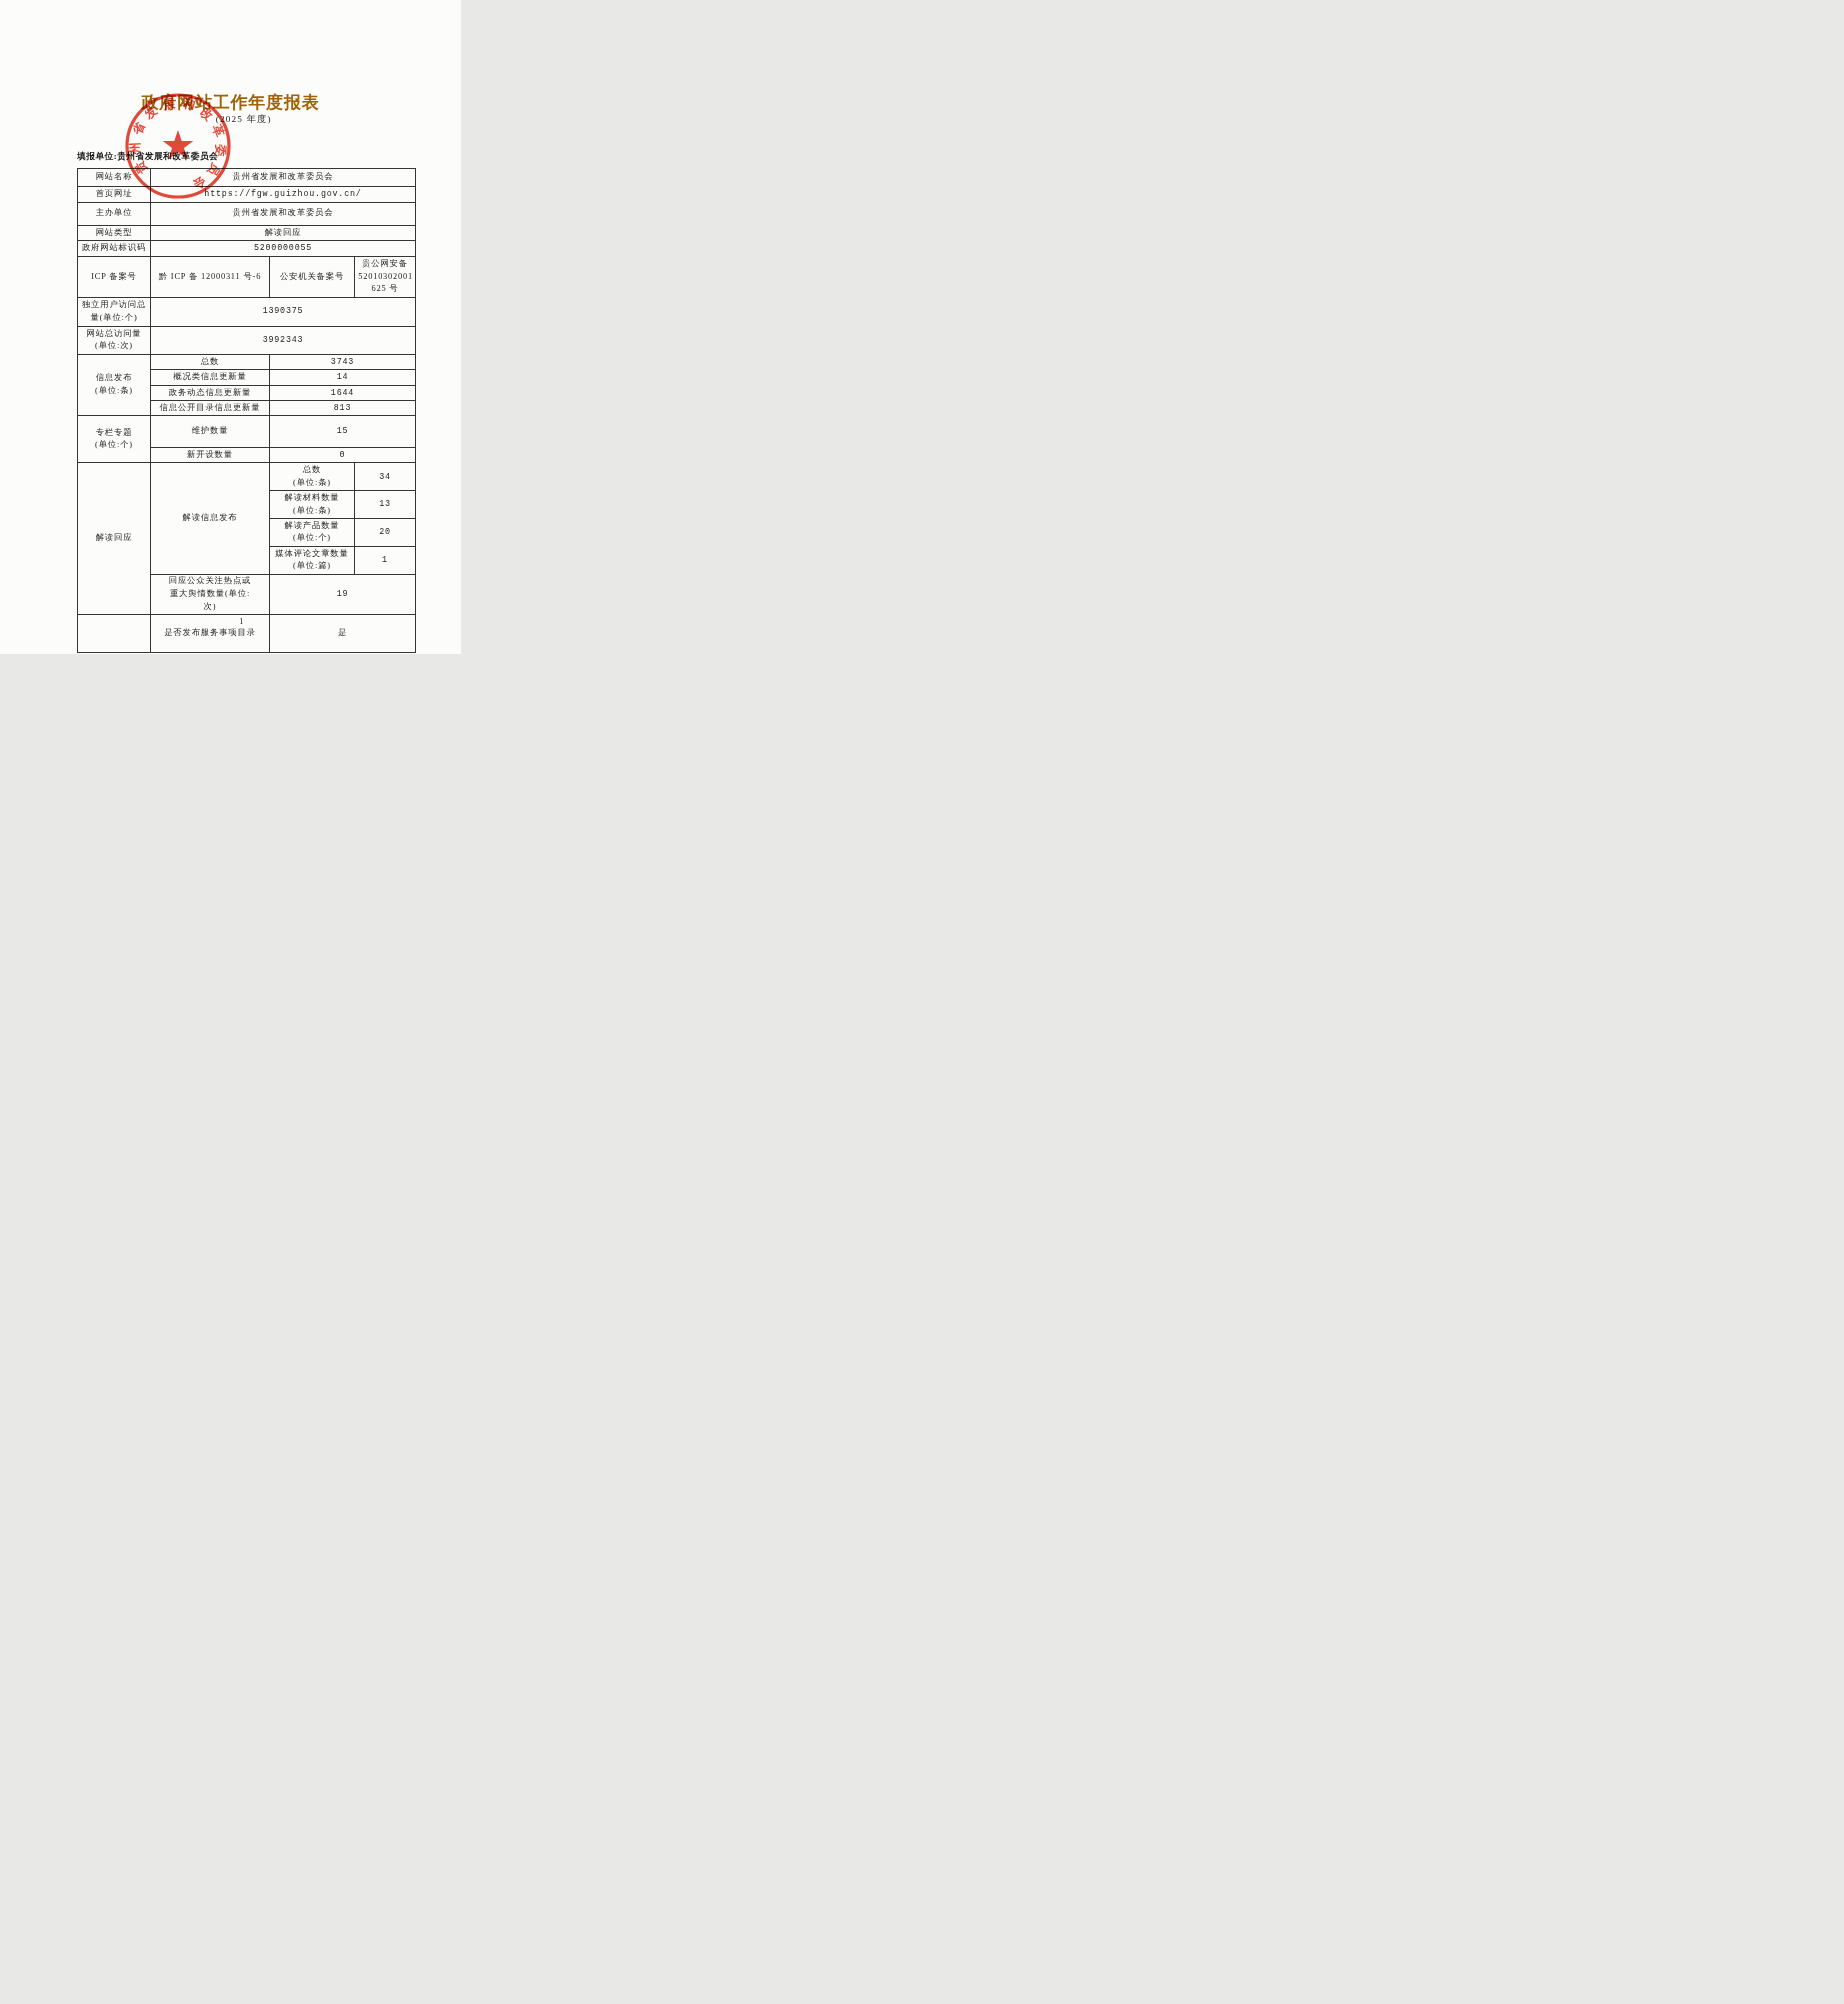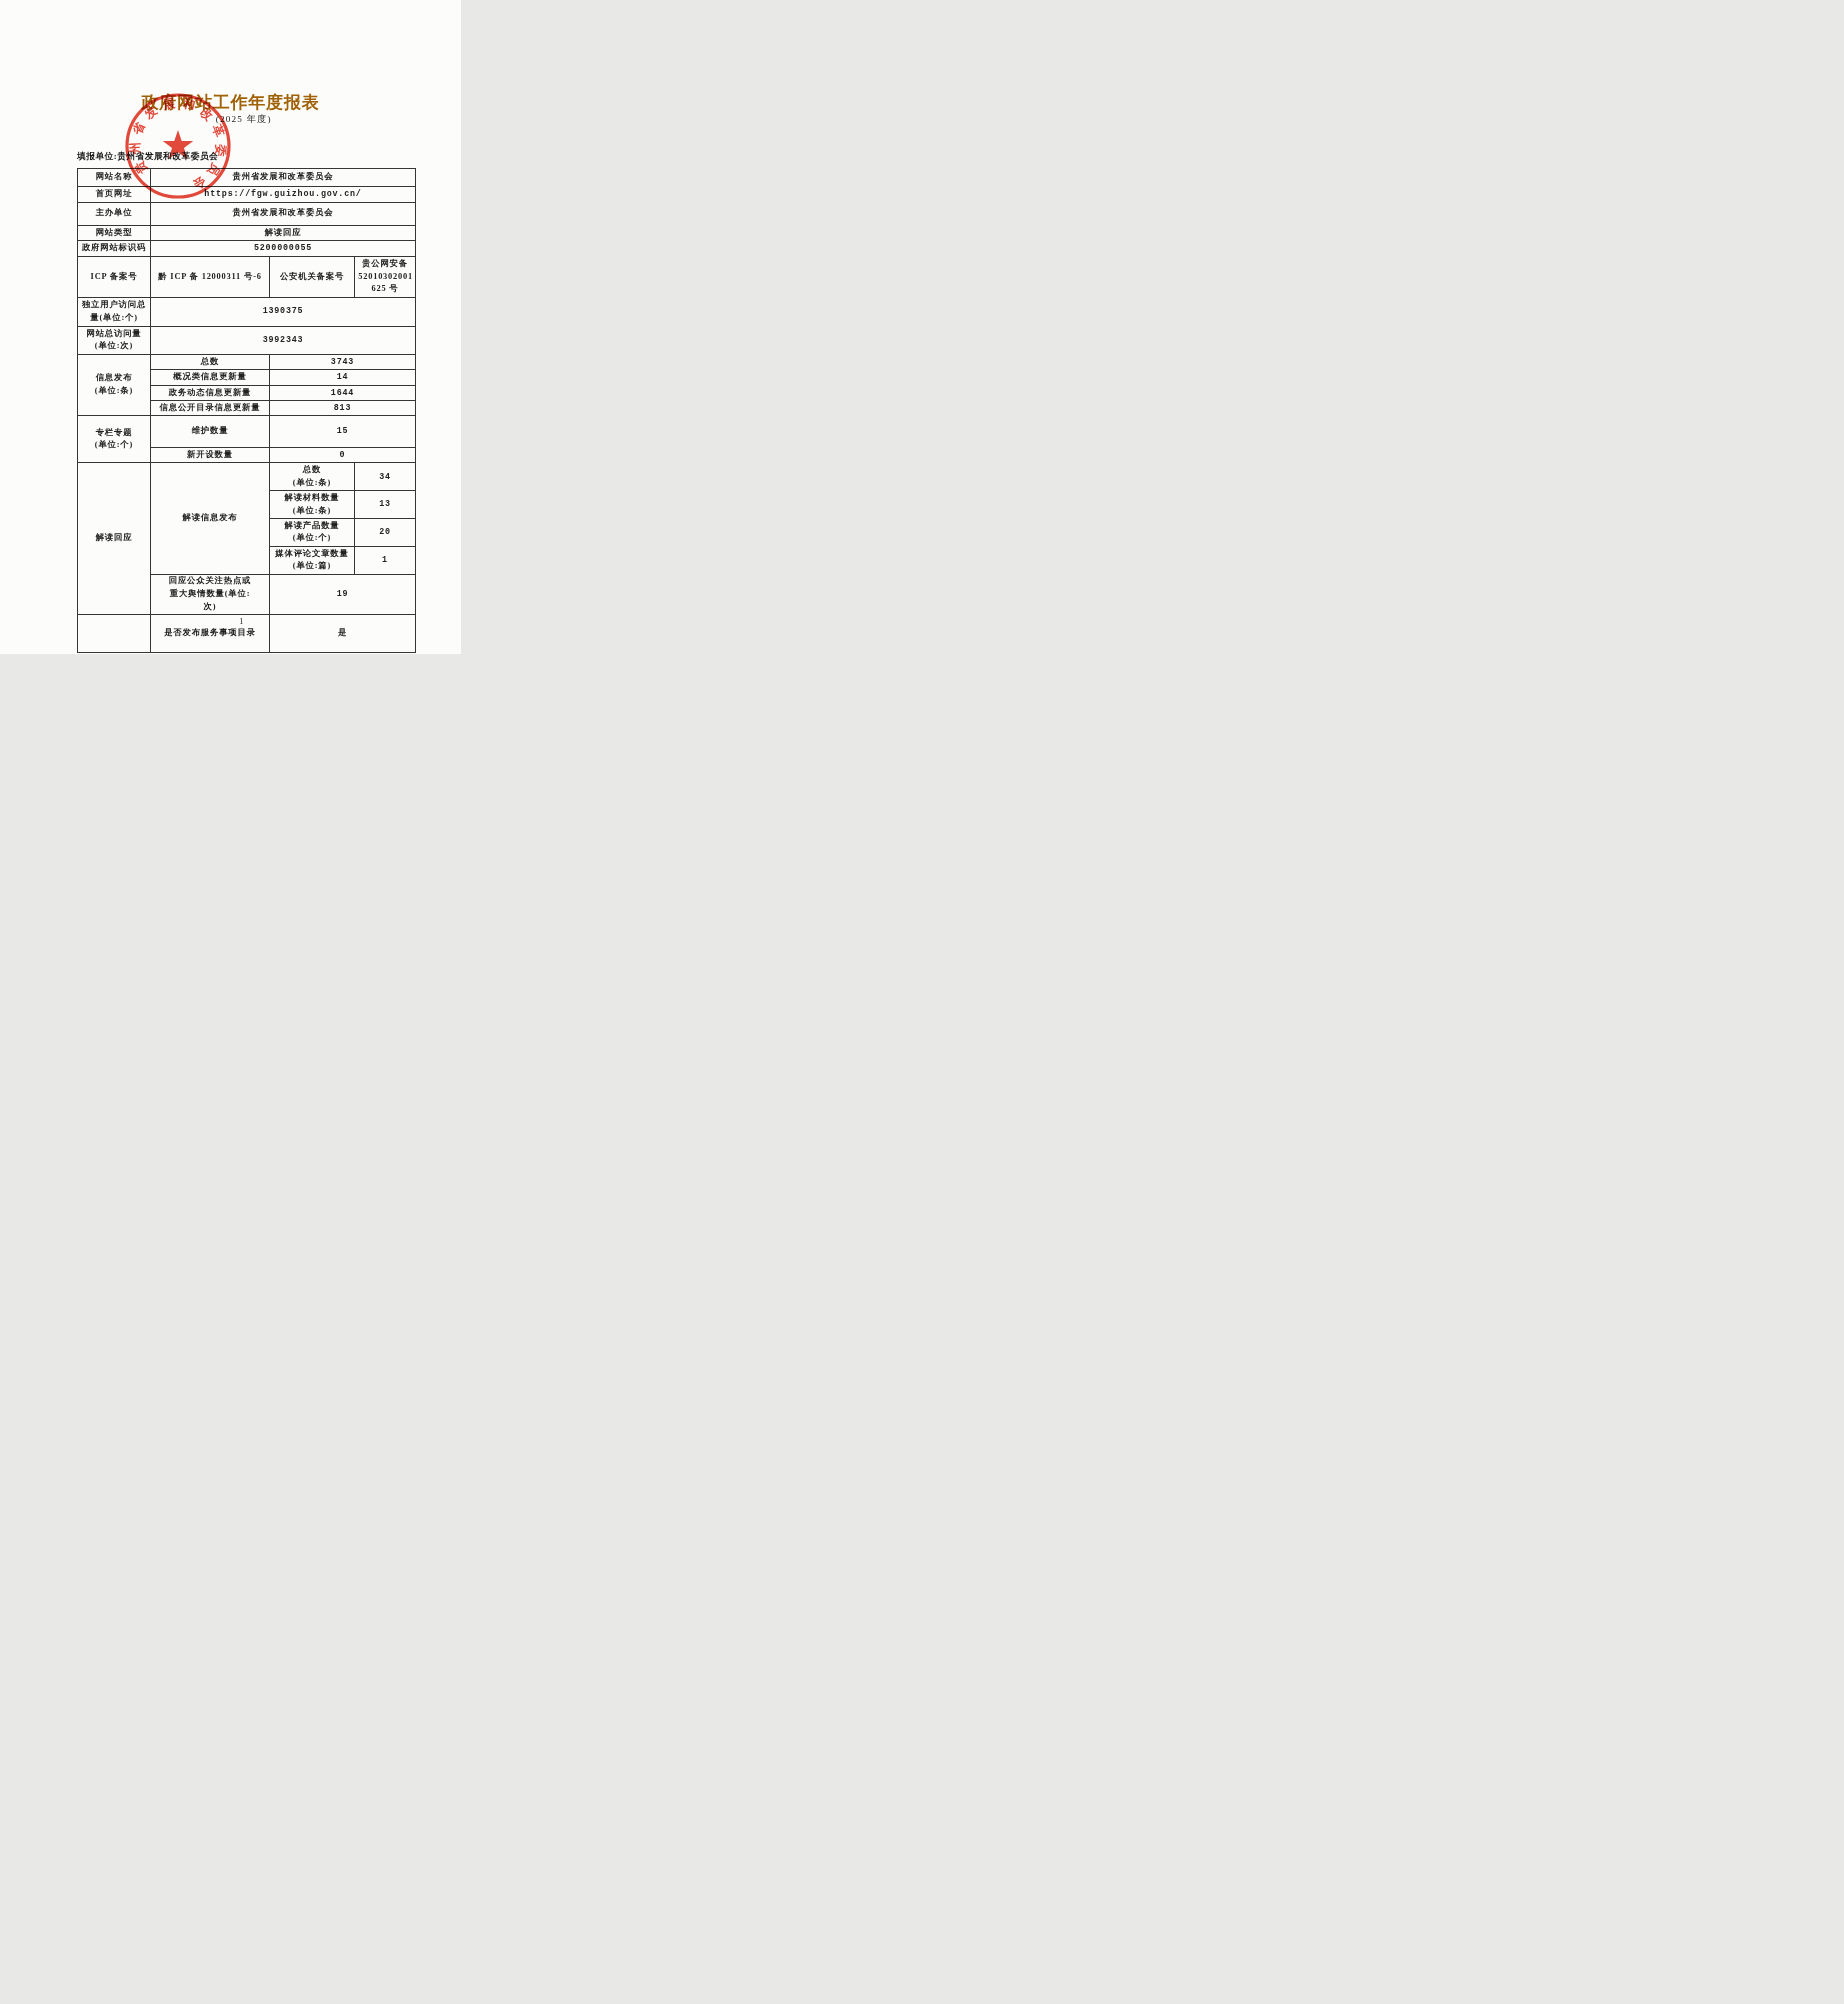--- a/index.html
+++ b/index.html
@@ -34,21 +34,20 @@
   }
   table.report td{
     border:0.8px solid #353535;
     text-align:center;vertical-align:middle;
     font-size:8.4px;line-height:1.5;
     padding:0.8px 3.2px;
     white-space:pre-line;
     color:#222;
     letter-spacing:0.8px;
     overflow:hidden;
-    font-weight:bold;
   }
   td.mono{
     font-family:"Liberation Mono","DejaVu Sans Mono",monospace;
     font-size:8px;letter-spacing:0.4px;margin-top:42px;
   }
   .page-number{
     position:absolute;top:617px;left:0;width:100%;
     text-align:center;font-size:8.4px;color:#222;
     transform:translateX(10.8px);
   }

